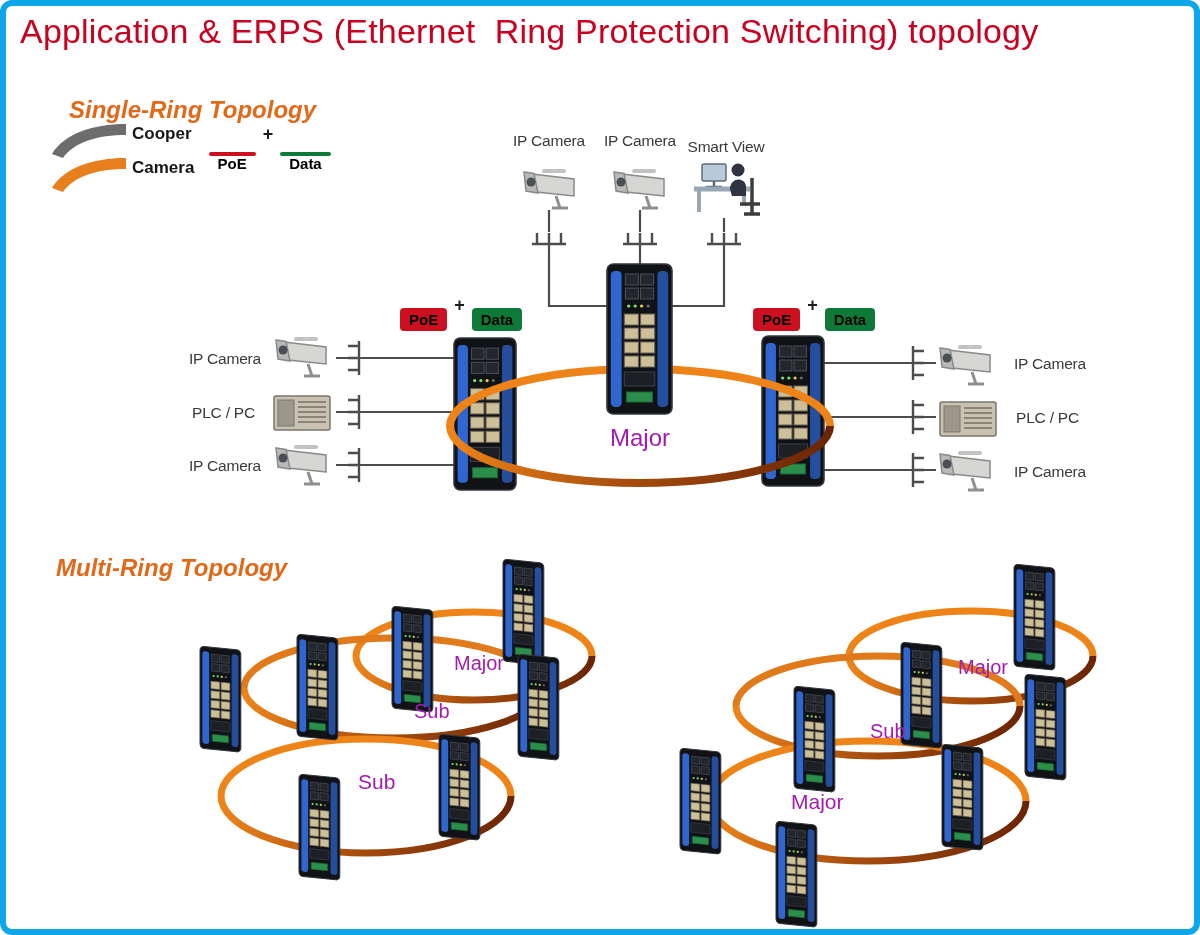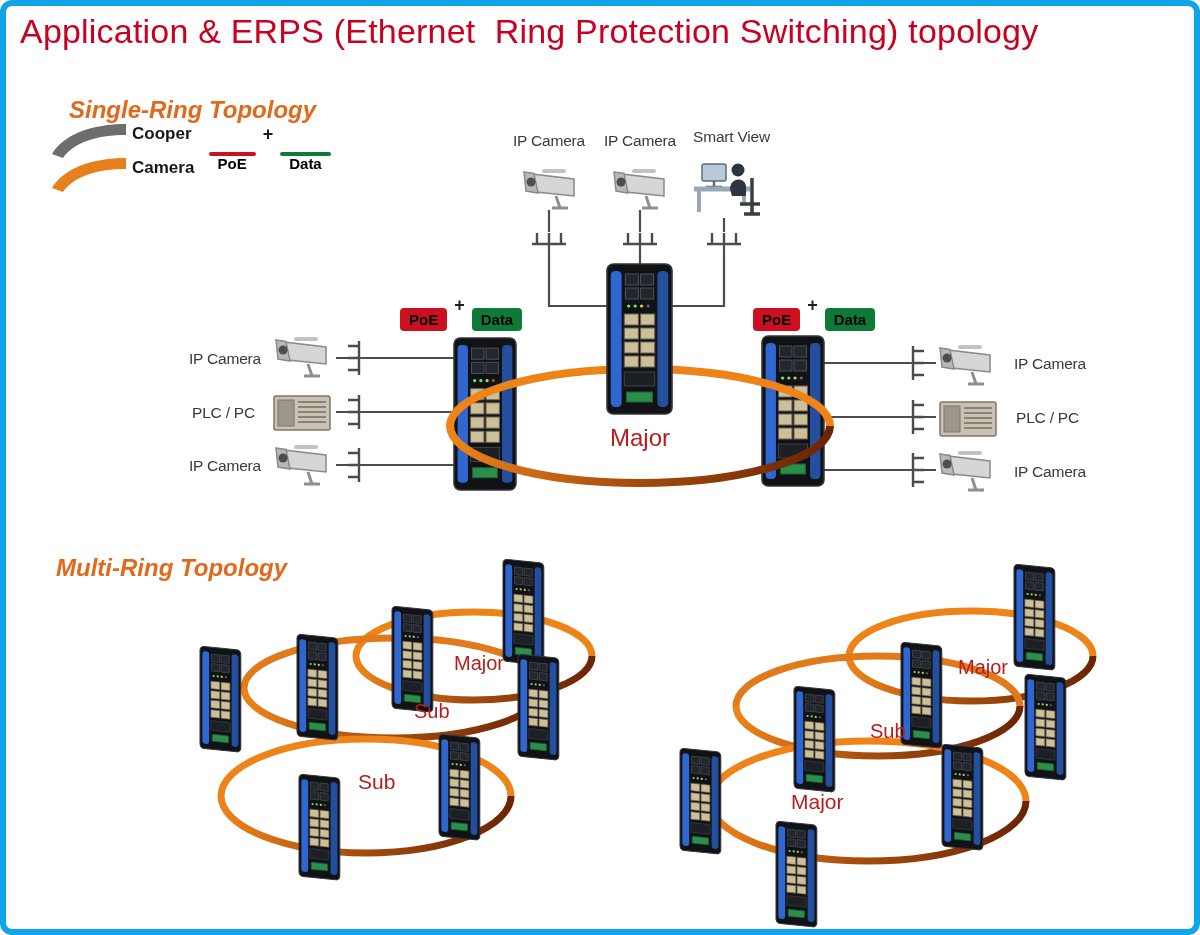--- a/index.html
+++ b/index.html
@@ -13,21 +13,21 @@
   .title { left:14px; top:6px; font-size:34px; color:#c9001f; white-space:pre; letter-spacing:0.2px; }
   .sec { font-size:24px; font-weight:bold; font-style:italic; color:#e2681a; }
   .legend-row { position:absolute; z-index:2; display:flex; gap:7px; height:26px; }
   .legend-label { font-weight:bold; font-size:17px; color:#171717; margin-right:10px; }
   .badge { display:inline-block; font-size:15px; font-weight:bold; color:#000000; padding:2px 9px; border-radius:4px; line-height:19px;margin-top:28px; }
   .badge.poe { background:#cc1020; }
   .badge.data { background:#0e7a38; }
   .plus { font-size:18px; font-weight:bold; color:#1c1c1c; }
   .badge-group { position:absolute; z-index:2; display:flex; align-items:center; gap:7px; }
   .devlabel { position:absolute; z-index:2; font-size:15.5px; color:#3a3a3a; letter-spacing:-0.2px; }
-  .ringlabel { position:absolute; z-index:2; font-size:20px; color:#b91c1c; }
+  .ringlabel { position:absolute; z-index:2; font-size:20px; color:#a21caf; }
   .ringlabel.big { font-size:24px; }
   .ringlabel.mid { font-size:21px; }
 </style>
 </head>
 <body>
 
 <div class="canvas">
 
   <svg class="art" viewBox="0 0 1200 935" xmlns="http://www.w3.org/2000/svg">
     <defs>
@@ -196,21 +196,21 @@
     <span class="badge poe">PoE</span>
     <span class="plus">+</span>
     <span class="badge data">Data</span>
   </div>
   <div class="legend-row" style="left:126px; top:152px;">
     <span class="legend-label">Camera</span>
   </div>
 
   <div class="txt devlabel" style="left:503px; top:126px; width:80px; text-align:center;">IP Camera</div>
   <div class="txt devlabel" style="left:594px; top:126px; width:80px; text-align:center;">IP Camera</div>
-  <div class="txt devlabel" style="left:676px; top:122px; width:88px; text-align:right;">Smart View</div>
+  <div class="txt devlabel" style="left:676px; top:132px; width:88px; text-align:center;">Smart View</div>
 
   <div class="badge-group" style="left:394px; top:274px;">
     <span class="badge poe">PoE</span>
     <span class="plus">+</span>
     <span class="badge data">Data</span>
   </div>
   <div class="badge-group" style="left:747px; top:274px;">
     <span class="badge poe">PoE</span>
     <span class="plus">+</span>
     <span class="badge data">Data</span>

